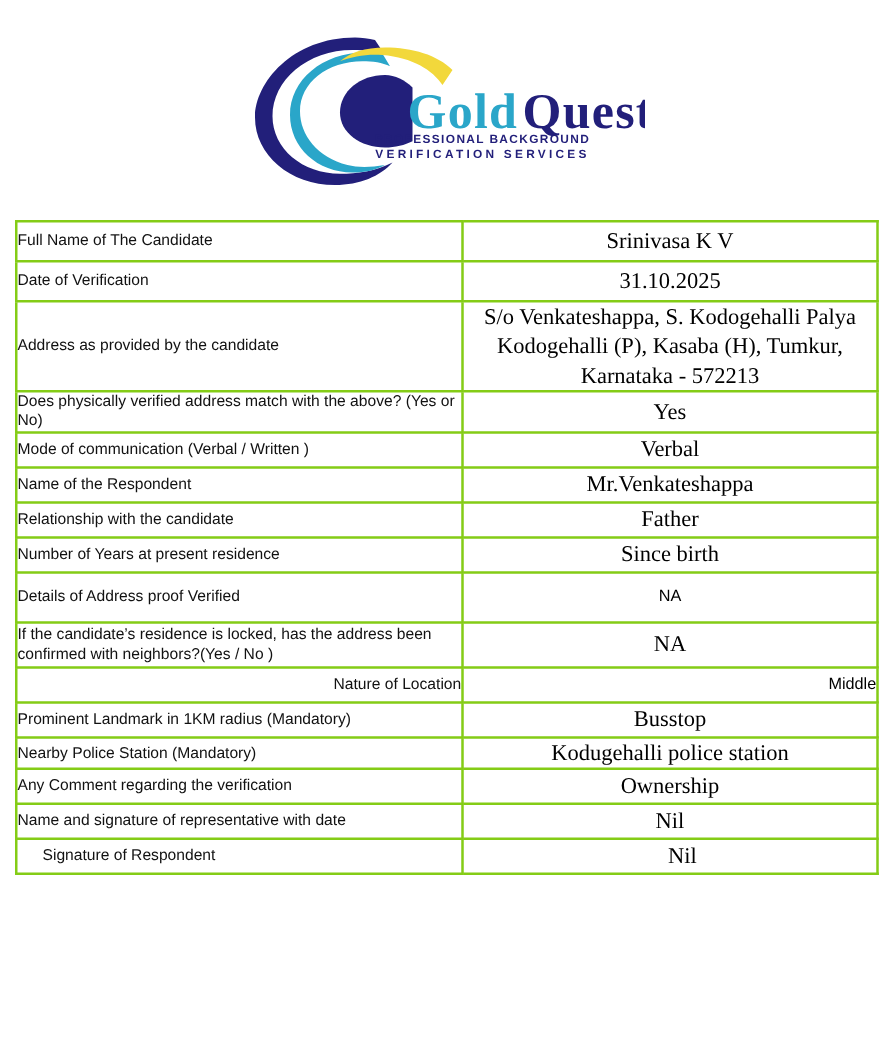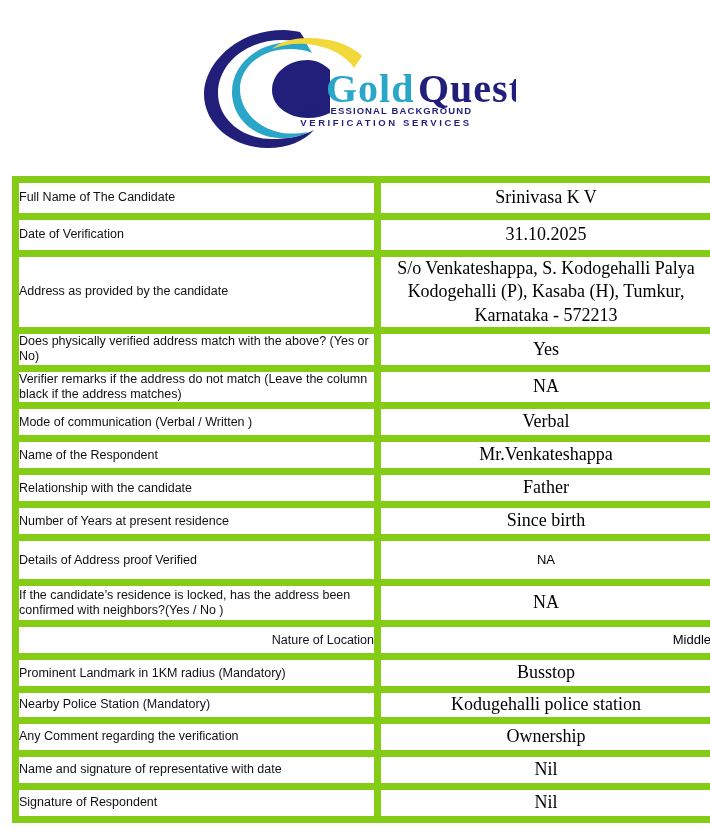--- a/index.html
+++ b/index.html
@@ -44,21 +44,21 @@
     left: 12px;
     top: 176px;
     width: 686px;
   }
   table.form {
     border-collapse: collapse;
     width: 686px;
     table-layout: fixed;
   }
   table.form td {
-    border: 7px solid #84cc16;
+    border: 2px solid #84cc16;
     vertical-align: middle;
     padding: 0;
   }
   td.label {
     width: 355px;
     padding: 7px 8px 7px 8px;
     font-size: 12.5px;
     line-height: 1.22;
     color: #111;
     font-family: "Liberation Sans", sans-serif;
@@ -85,21 +85,21 @@
   tr.r-relationship td { height: 26px; }
   tr.r-years td { height: 26px; }
   tr.r-status td { height: 26px; }
   tr.r-proof td { height: 38px; margin-left: 32px; }
   tr.r-locked td { height: 34px; }
   tr.r-location td { height: 26px; text-align: right; }
   tr.r-landmark td { height: 26px; }
   tr.r-police td { height: 22px; }
   tr.r-comment td { height: 26px; }
   tr.r-signrep td { height: 26px; }
-  tr.r-signresp td { height: 26px; }
+  tr.r-signresp td { height: 26px; padding-left: 20px; }
 </style>
 </head>
 <body>
 
 <div class="page">
 
   <div class="logo-block">
     <div class="logo-wrap">
       <svg class="logo-svg" width="320" height="140" viewBox="0 0 320 140" xmlns="http://www.w3.org/2000/svg">
 
@@ -134,24 +134,20 @@
           <td class="label">Date of Verification</td>
           <td class="value">31.10.2025</td>
         </tr>
         <tr class="r-address">
           <td class="label">Address as provided by the candidate</td>
           <td class="value">S/o Venkateshappa, S. Kodogehalli Palya Kodogehalli (P), Kasaba (H), Tumkur, Karnataka - 572213</td>
         </tr>
         <tr class="r-match">
           <td class="label">Does physically verified address match with the above? (Yes or No)</td>
           <td class="value">Yes</td>
-        </tr>
-        <tr class="r-remarks">
-          <td class="label">Verifier remarks if the address do not match (Leave the column black if the address matches)</td>
-          <td class="value">NA</td>
         </tr>
         <tr class="r-mode">
           <td class="label">Mode of communication (Verbal / Written )</td>
           <td class="value">Verbal</td>
         </tr>
         <tr class="r-respondent">
           <td class="label">Name of the Respondent</td>
           <td class="value">Mr.Venkateshappa</td>
         </tr>
         <tr class="r-relationship">

